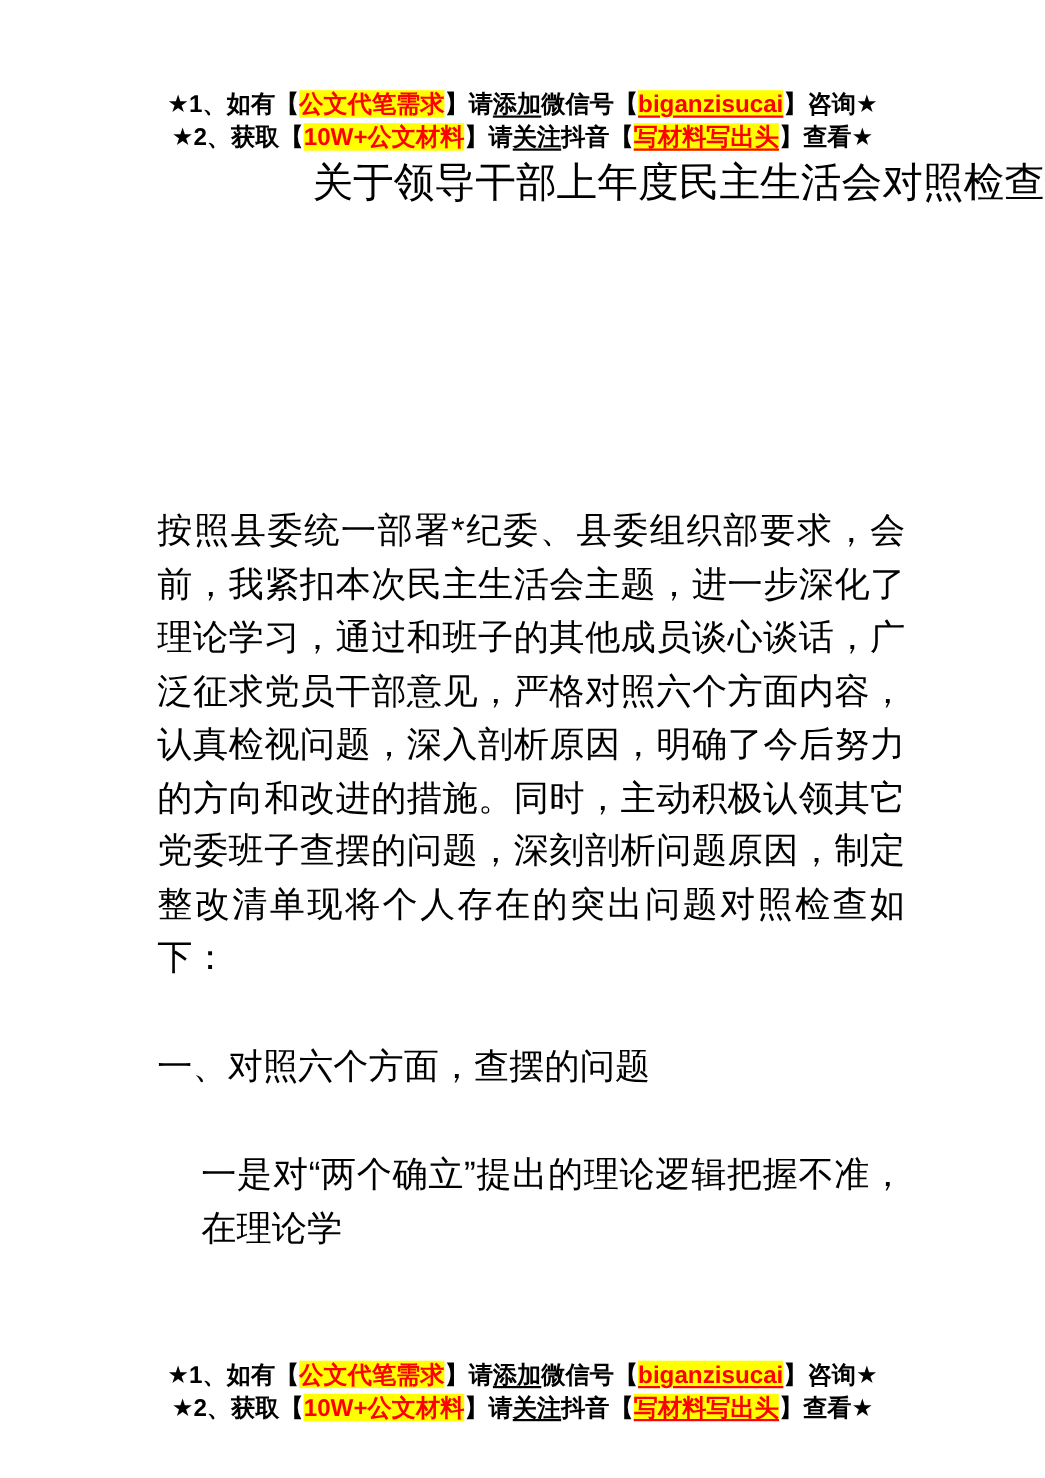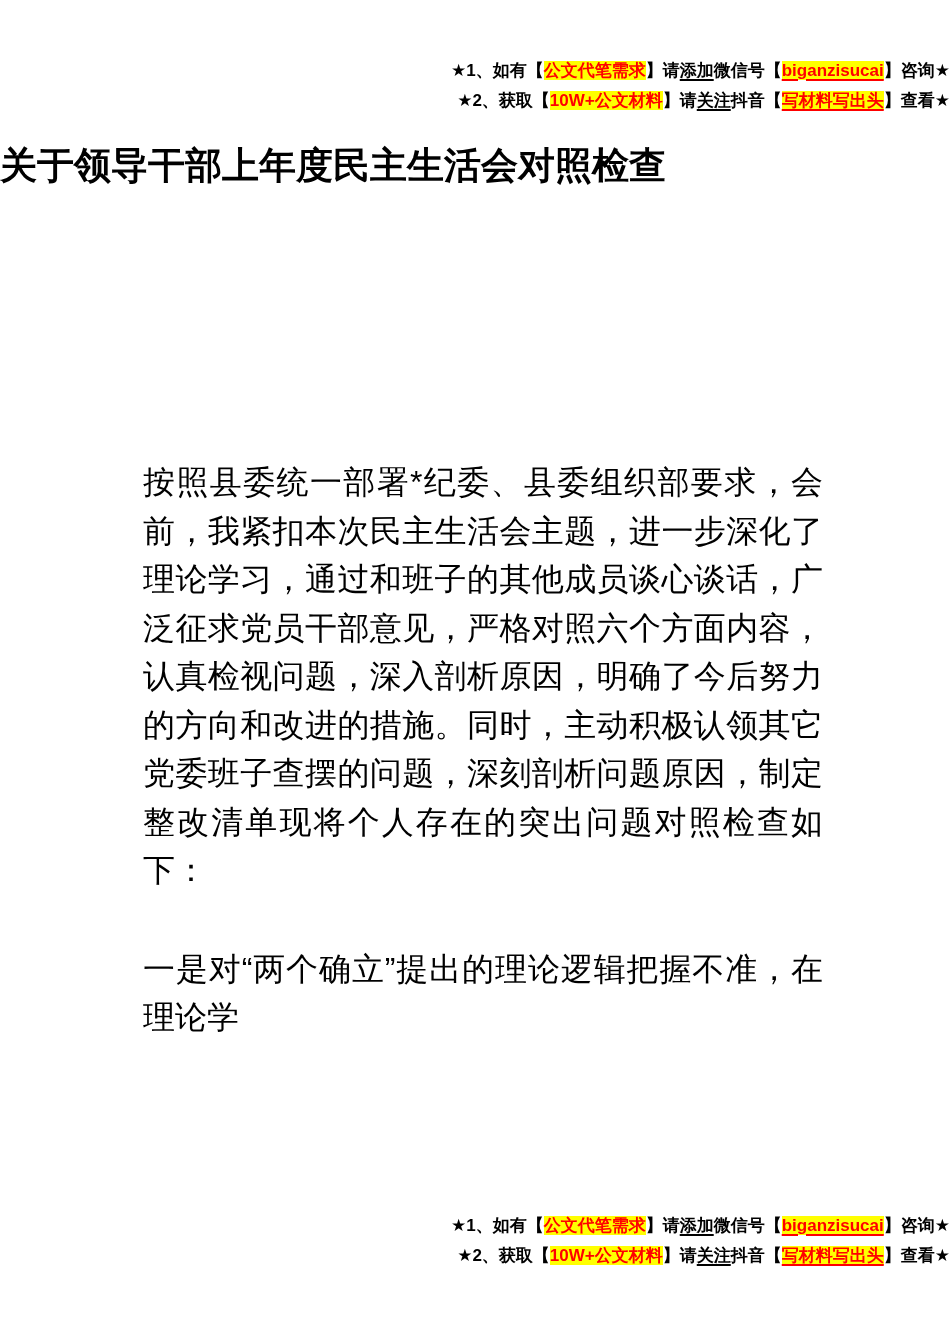--- a/index.html
+++ b/index.html
@@ -21,26 +21,27 @@
     overflow: hidden;
     font-family: "Liberation Sans", "DejaVu Sans", sans-serif;
     color: var(--ink);
   }
 
   
   .promo {
     position: absolute;
     left: 0;
     right: 0;
-    text-align: right;
-    font-size: 17px;
+    text-align: center;
+    font-size: 22px;
     font-weight: bold;
     line-height: 30px;
     color: var(--ink);
     white-space: nowrap;
+    margin-top: 24px;
   }
   .promo-top { top: 56px; }
   .promo-bottom { top: 1211px; }
   .seg-highlight {
     background: var(--hl);
     color: var(--red);
   }
   .seg-underline {
     text-decoration: underline;
     text-underline-offset: 3px;
@@ -48,23 +49,23 @@
   }
   .seg-highlight.seg-underline {
     text-decoration-color: var(--red);
   }
 
   
   .doc-title {
     position: absolute;
     left: 0;
     right: 0;
-    text-align: left;
+    text-align: right;
     font-size: 37px;
-    font-weight: bold;
+    font-weight: normal;
     line-height: 44px;
     letter-spacing: 0px;
     color: var(--ink);
   }
   .title-line1 { top: 144px; }
   .title-line2 { top: 262px; }
 
   
   .doc-body {
     position: absolute;
@@ -74,36 +75,37 @@
     font-size: 32px;
     line-height: 48.5px;
     color: var(--ink);
     text-align: justify;
     text-justify: inter-ideograph;
   }
   .doc-body p {
     margin: 0 0 50px 0;
     font-weight: normal;
   }
-  .doc-body p:last-child { margin-bottom: 0; }
+  .doc-body p:last-child { margin-bottom: 0; margin-left: 40px; }
 </style>
 </head>
 <body>
 
 <div class="page">
 
   <div class="promo promo-top">
     <div class="promo-line"><span>★1、如有【</span><span class="seg-highlight">公文代笔需求</span><span>】请</span><span class="seg-underline">添加</span><span>微信号【</span><span class="seg-highlight seg-underline">biganzisucai</span><span>】咨询★</span></div>
     <div class="promo-line"><span>★2、获取【</span><span class="seg-highlight">10W+公文材料</span><span>】请</span><span class="seg-underline">关注</span><span>抖音【</span><span class="seg-highlight seg-underline">写材料写出头</span><span>】查看★</span></div>
   </div>
 
   <div class="doc-title title-line1">关于领导干部上年度民主生活会对照检查</div>
 
   <div class="doc-body">
     <p>按照县委统一部署*纪委、县委组织部要求，会前，我紧扣本次民主生活会主题，进一步深化了理论学习，通过和班子的其他成员谈心谈话，广泛征求党员干部意见，严格对照六个方面内容，认真检视问题，深入剖析原因，明确了今后努力的方向和改进的措施。同时，主动积极认领其它党委班子查摆的问题，深刻剖析问题原因，制定整改清单现将个人存在的突出问题对照检查如下：</p>
+    <p>一、对照六个方面，查摆的问题</p>
     <p>一是对“两个确立”提出的理论逻辑把握不准，在理论学</p>
   </div>
 
   <div class="promo promo-bottom">
     <div class="promo-line"><span>★1、如有【</span><span class="seg-highlight">公文代笔需求</span><span>】请</span><span class="seg-underline">添加</span><span>微信号【</span><span class="seg-highlight seg-underline">biganzisucai</span><span>】咨询★</span></div>
     <div class="promo-line"><span>★2、获取【</span><span class="seg-highlight">10W+公文材料</span><span>】请</span><span class="seg-underline">关注</span><span>抖音【</span><span class="seg-highlight seg-underline">写材料写出头</span><span>】查看★</span></div>
   </div>
 
 </div>
 

